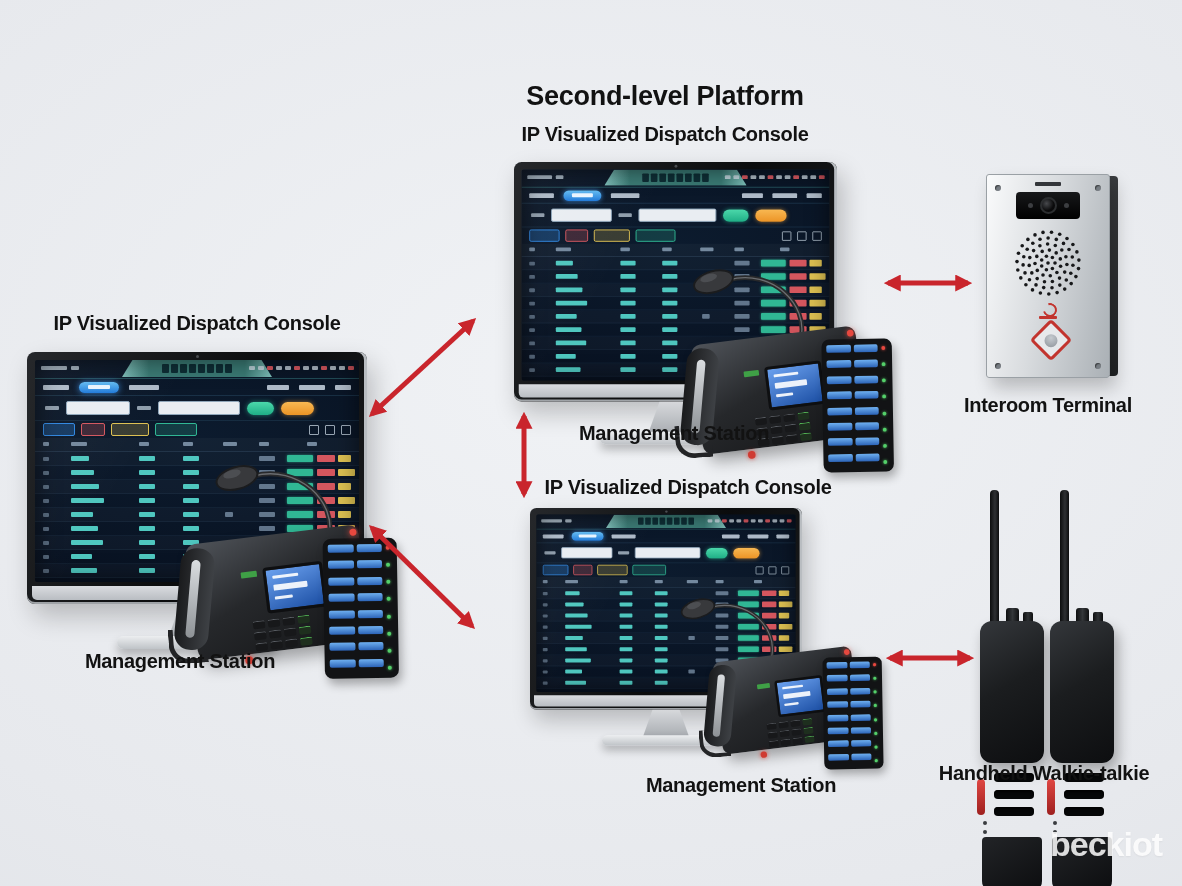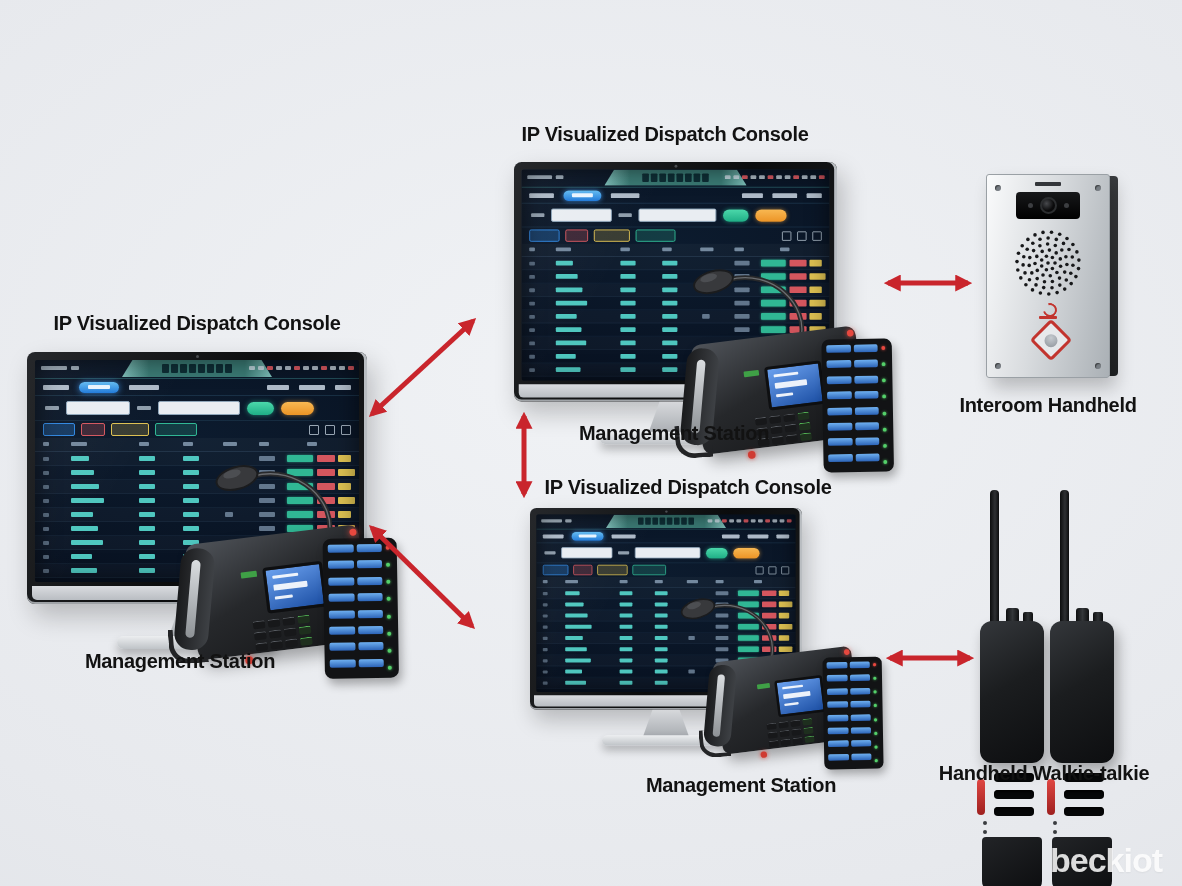--- a/index.html
+++ b/index.html
@@ -13,21 +13,21 @@
   #second-title{left:445px;top:81px;width:440px;}
   #second-sub{left:450px;top:123px;width:430px;}
   #first-title{left:27px;top:271px;width:340px;}
   #first-sub{left:7px;top:312px;width:380px;}
   #ms-top{left:534px;top:422px;width:280px;}
   #mid-console{left:508px;top:476px;width:360px;}
   #ms-left{left:40px;top:650px;width:280px;}
   #ms-bottom{left:601px;top:774px;width:280px;}
   #io-label{left:920px;top:394px;width:256px;}
   #wt-label{left:904px;top:762px;width:280px;}
-  #watermark{position:absolute;right:20px;bottom:6px;font-size:34px;font-weight:700;
+  #watermark{position:absolute;right:20px;bottom:22px;font-size:34px;font-weight:700;
     color:rgba(255,255,255,.85);letter-spacing:-1px;z-index:9;text-shadow:0 1px 2px rgba(0,0,0,.05);}
   
   .arrows{position:absolute;left:0;top:0;z-index:6;pointer-events:none;}
   .arrow-line{stroke:var(--arrow-red,#c9252c);stroke-width:5;marker-start:url(#ah);marker-end:url(#ah);}
   .ah-fill{fill:var(--arrow-red,#c9252c);}
   
   .station-mount{position:absolute;width:380px;height:330px;transform-origin:top left;z-index:3;}
   #st-a{left:27px;top:352px;}
   #st-b{left:514px;top:162px;transform:scale(.95);}
   #st-c{left:530px;top:508px;transform:scale(.8);}
@@ -178,27 +178,28 @@
     box-shadow:inset 0 2px 3px rgba(0,0,0,.9), 0 1px 0 rgba(255,255,255,.08);}
   .sl1{top:152px;} .sl2{top:169px;} .sl3{top:186px;}
   .wk-batt{position:absolute;left:2px;top:216px;width:60px;height:55px;border-radius:4px 4px 11px 11px;
     background:linear-gradient(150deg,#222427,#0c0d0f);}
 </style>
 </head>
 <body>
 
 <div id="canvas">
 
+  <div class="lbl title" id="second-title">Second-level Platform</div>
   <div class="lbl sub" id="second-sub">IP Visualized Dispatch Console</div>
   <div class="lbl sub" id="first-sub">IP Visualized Dispatch Console</div>
   <div class="lbl sub" id="ms-top">Management Station</div>
   <div class="lbl sub" id="mid-console">IP Visualized Dispatch Console</div>
   <div class="lbl sub" id="ms-left">Management Station</div>
   <div class="lbl sub" id="ms-bottom">Management Station</div>
-  <div class="lbl sub" id="io-label">Interoom Handheld</div>
+  <div class="lbl sub" id="io-label">Interoom Terminal</div>
   <div class="lbl sub" id="wt-label">Handheld Walkie-talkie</div>
   <div id="watermark">beckiot</div>
 
   <svg class="arrows" width="1182" height="886">
     <defs>
       <marker id="ah" viewBox="0 0 10 10" refX="7.5" refY="5" markerWidth="3.4" markerHeight="3.4" orient="auto-start-reverse">
         <path d="M0 0 L10 5 L0 10 z" class="ah-fill"></path>
       </marker>
     </defs>
     <line class="arrow-line" x1="372" y1="414" x2="473" y2="321"></line>

